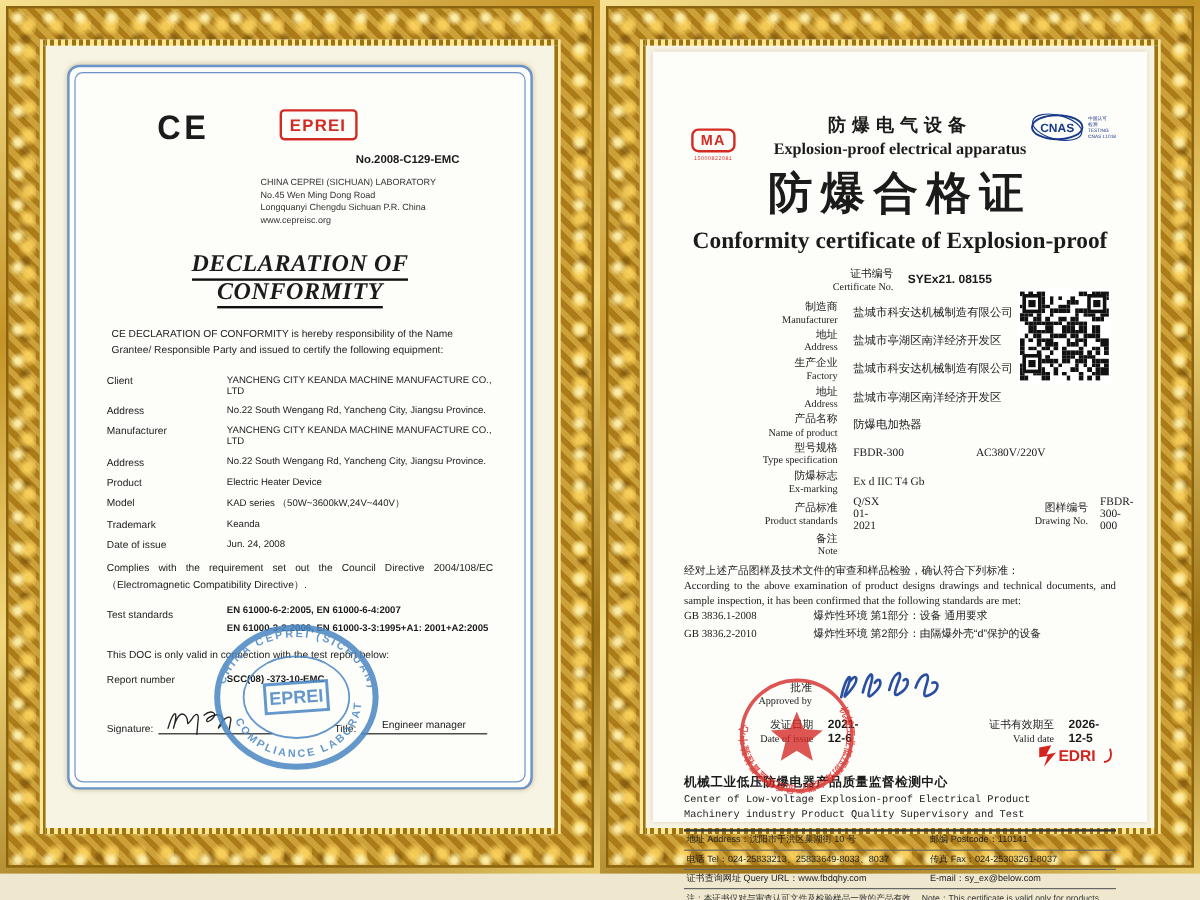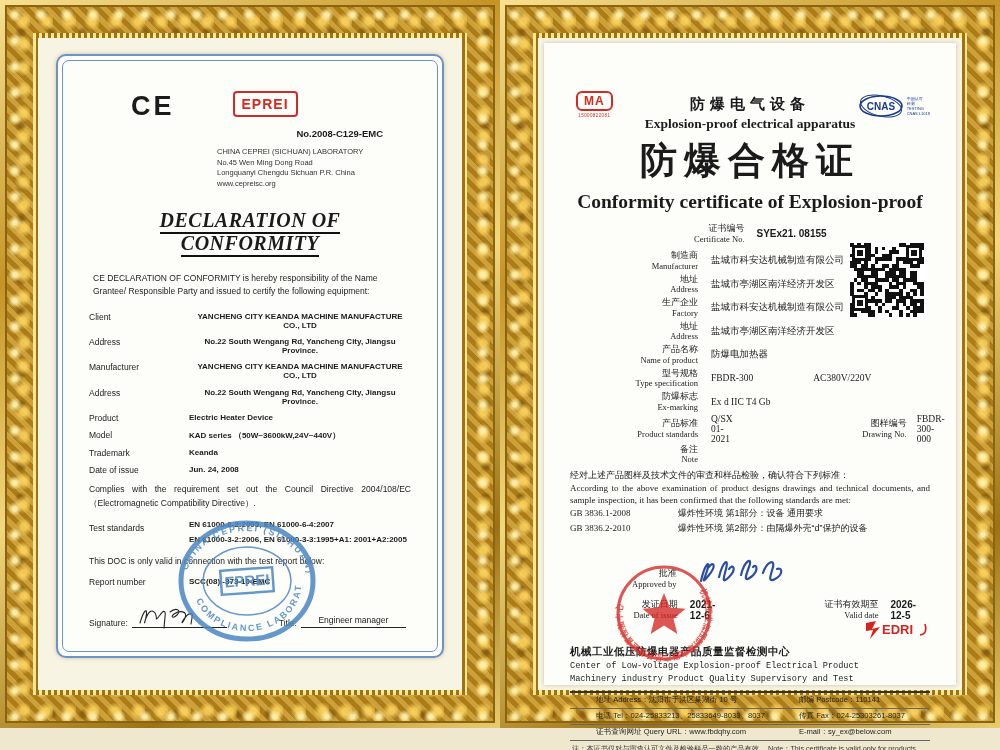--- a/index.html
+++ b/index.html
@@ -30,37 +30,37 @@
              font-weight:bold;font-size:14px;padding:3px 7px;letter-spacing:1px;}
   .lcertno{text-align:right;font-weight:bold;font-size:9.5px;margin:6px 28px 0 0;}
   .lab{margin:8px 0 0 128px;font-size:7.5px;line-height:10.5px;color:#333;}
   .ltitle{text-align:center;margin-top:20px;}
   .ltitle span{font-family:"Liberation Serif","DejaVu Serif",serif;font-style:italic;font-weight:bold;
                font-size:20px;border-bottom:2px solid #111;padding-bottom:1px;letter-spacing:.5px;}
   .lintro{margin:17px 4px 0;line-height:13px;color:#222;}
   .lfields{margin-top:14px;}
   .lrow{display:flex;margin-bottom:7.2px;}
   .lrow .lab-c{width:100px;flex:none;color:#222;}
-  .lrow .val-c{font-weight:bold;font-size:8px;text-align:center;}
+  .lrow .val-c{font-weight:normal;font-size:8px;}
   .lcompl{margin-top:8px;text-align:justify;line-height:13.5px;}
   .lts{display:flex;margin-top:7px;}
   .lts .lab-c{width:100px;flex:none;padding-top:6px;}
   .lts .val-c{font-weight:bold;font-size:8px;line-height:15px;}
   .ldoc{margin-top:9px;}
   .lreport{display:flex;margin-top:11px;}
   .lreport .lab-c{width:100px;flex:none;}
   .lreport .val-c{font-weight:bold;font-size:8px;}
   .lsig{display:flex;align-items:flex-end;margin-top:26px;font-size:8.5px;}
   .sig-line{display:inline-block;border-bottom:1px solid #222;width:95px;height:14px;margin-left:4px;position:relative;}
   .sig-line svg{position:absolute;left:4px;bottom:-2px;}
   .title-line{display:inline-block;border-bottom:1px solid #222;min-width:105px;height:12px;margin-left:4px;text-align:center;}
   .lstamp{position:absolute;left:102px;top:452px;opacity:.85;}
   
   .paper-r{width:100%;height:100%;box-sizing:border-box;padding:0 26px;font-size:9px;}
-  .cma{position:absolute;left:32px;top:48px;text-align:center;}
+  .cma{position:absolute;left:32px;top:64px;text-align:center;}
   .cma .cma-box{display:inline-block;border:2px solid #d22b23;border-radius:6px;color:#d22b23;
                 font-weight:bold;font-size:12px;padding:1px 6px;letter-spacing:1px;}
   .cma .cma-num{color:#d22b23;font-size:4.5px;margin-top:2px;letter-spacing:.4px;}
   .cnas{position:absolute;right:26px;top:50px;display:flex;align-items:center;}
   .cnas-side{font-size:4px;color:#1a3a8c;line-height:5px;margin-left:3px;}
   .rhead{text-align:center;padding-top:52px;}
   .rh-cn{font-weight:bold;font-size:15px;letter-spacing:5px;}
   .rh-en{font-family:"Liberation Serif","DejaVu Serif",serif;font-weight:bold;font-size:13.5px;margin-top:2px;}
   .rh-big{font-weight:bold;font-size:37px;letter-spacing:7px;margin-top:4px;}
   .rh-ben{font-family:"Liberation Serif","DejaVu Serif",serif;font-weight:bold;font-size:19.5px;margin-top:5px;}
@@ -93,21 +93,21 @@
   .dgrp{display:flex;align-items:center;}
   .dgrp .dval{font-weight:bold;font-size:10px;margin-left:12px;}
   .dgrp2{margin-left:78px;}
   .org{margin-top:24px;}
   .org .cn{font-weight:bold;font-size:10.5px;letter-spacing:.5px;}
   .org .en{font-family:"Liberation Mono","DejaVu Sans Mono",monospace;font-size:8.6px;line-height:11.5px;color:#222;margin-top:2px;}
   .sedri{position:absolute;right:28px;top:576px;}
   .rstamp{position:absolute;left:70px;top:520px;opacity:.85;}
   .rfooter{margin-top:5px;border-top:2px solid #333;font-size:7.6px;color:#222;}
   .frow{display:flex;border-bottom:1px solid #666;padding:2.5px 2px;}
-  .fleft{width:57%;flex:none;margin-left:24px;}
+  .fleft{width:57%;flex:none;}
   .fright{flex:1;}
   .fkey{color:#222;}
   .rnote{font-size:7.2px;color:#333;margin-top:3px;padding:0 2px;}
 </style>
 </head>
 <body>
 
 <div class="panel">
  <div class="band">
   <div class="mat mat-l">

